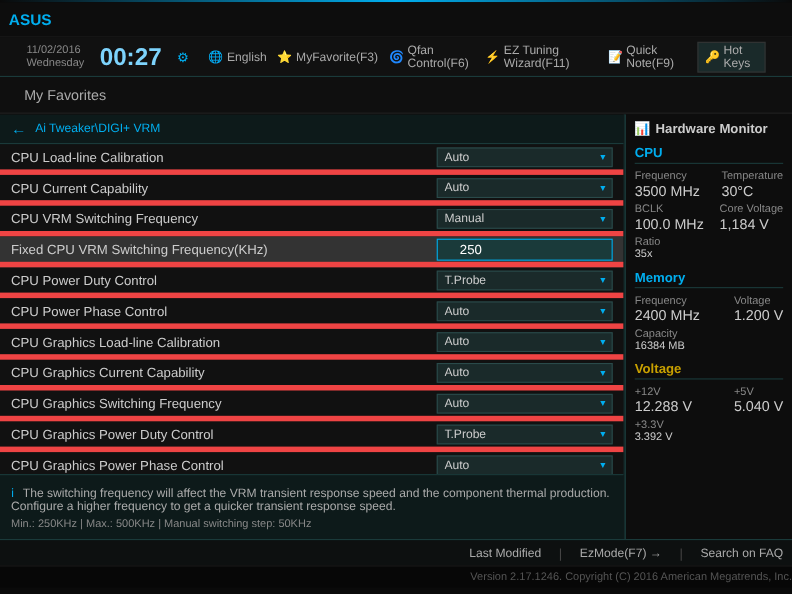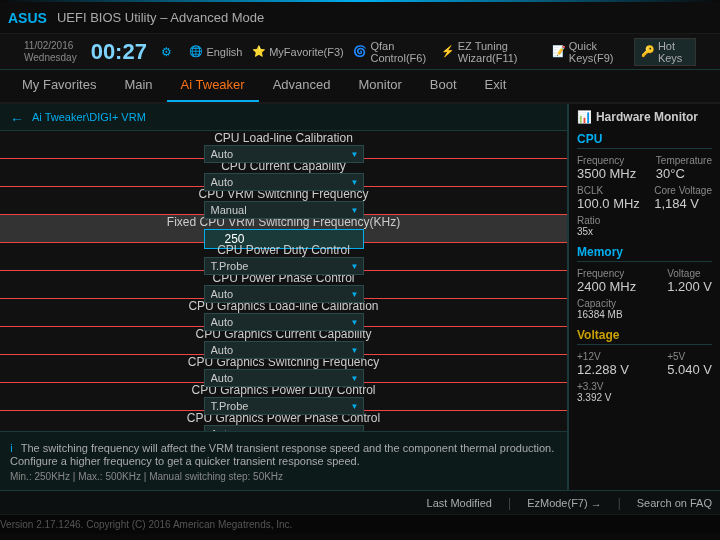--- a/index.html
+++ b/index.html
@@ -62,23 +62,24 @@
       align-items: center;
       gap: 3px;
     }
     .second-bar-link .icon { color: #00aeef; }
 
     
     .nav-bar {
       background: #0f0f0f;
       height: 34px;
       display: flex;
-      align-items: flex-end;
+      align-items: flex-start;
       border-bottom: 2px solid #1a1a1a;
       padding: 0 8px;
+      flex-direction: column;
     }
     .nav-item {
       padding: 0 14px;
       height: 34px;
       line-height: 34px;
       font-size: 13px;
       color: #aaa;
       cursor: pointer;
     }
     .nav-item.active {
@@ -123,22 +124,21 @@
     
     .settings-list {
       flex: 1;
       overflow: hidden;
     }
     .setting-row {
       display: flex;
       align-items: center;
       height: 28px;
       padding: 0 10px;
-      border-bottom: 1px solid #ef4444;
-      flex-direction: column;
+      border-bottom: 5px solid #ef4444;
     }
     .setting-label {
       flex: 1;
       font-size: 12px;
       color: #ccc;
     }
     .setting-value {
       min-width: 160px;
     }
     .dropdown {
@@ -264,21 +264,21 @@
       gap: 3px;
     }
     .separator { color: #444; }
 
     
     .footer {
       background: #070707;
       height: 20px;
       display: flex;
       align-items: center;
-      justify-content: flex-start;
+      justify-content: flex-end;
       border-top: 1px solid #1a1a1a;
     }
     .footer-text {
       color: #555;
       font-size: 10px;
     }
 
     
     .top-accent {
       height: 2px;
@@ -295,21 +295,20 @@
       cursor: pointer;
     }
   </style>
 </head>
 <body>
 
 <div class="top-accent"></div>
 
 <div class="top-bar">
   <span class="asus-logo">ASUS</span>
-  <span style="color:#aaa;font-size:13px;">UEFI BIOS Utility – Advanced Mode</span>
   <div class="top-bar-right">
     
   </div>
 </div>
 
 <div class="second-bar">
   <div style="font-size:10px;color:#888;line-height:1.2;">
     <div>11/02/2016</div>
     <div>Wednesday</div>
   </div>
@@ -328,21 +327,21 @@
     <span class="second-bar-link">
       <span class="icon">🌀</span>
       <span>Qfan Control(F6)</span>
     </span>
     <span class="second-bar-link">
       <span class="icon">⚡</span>
       <span>EZ Tuning Wizard(F11)</span>
     </span>
     <span class="second-bar-link">
       <span class="icon">📝</span>
-      <span>Quick Keys(F9)</span>
+      <span>Quick Note(F9)</span>
     </span>
     <span class="second-bar-link" style="background:#1a2a2a;padding:1px 6px;border:1px solid #333;">
       <span class="icon">🔑</span>
       <span>Hot Keys</span>
     </span>
   </div>
 </div>
 
 <div class="nav-bar">
   <div class="nav-item">My Favorites</div>

